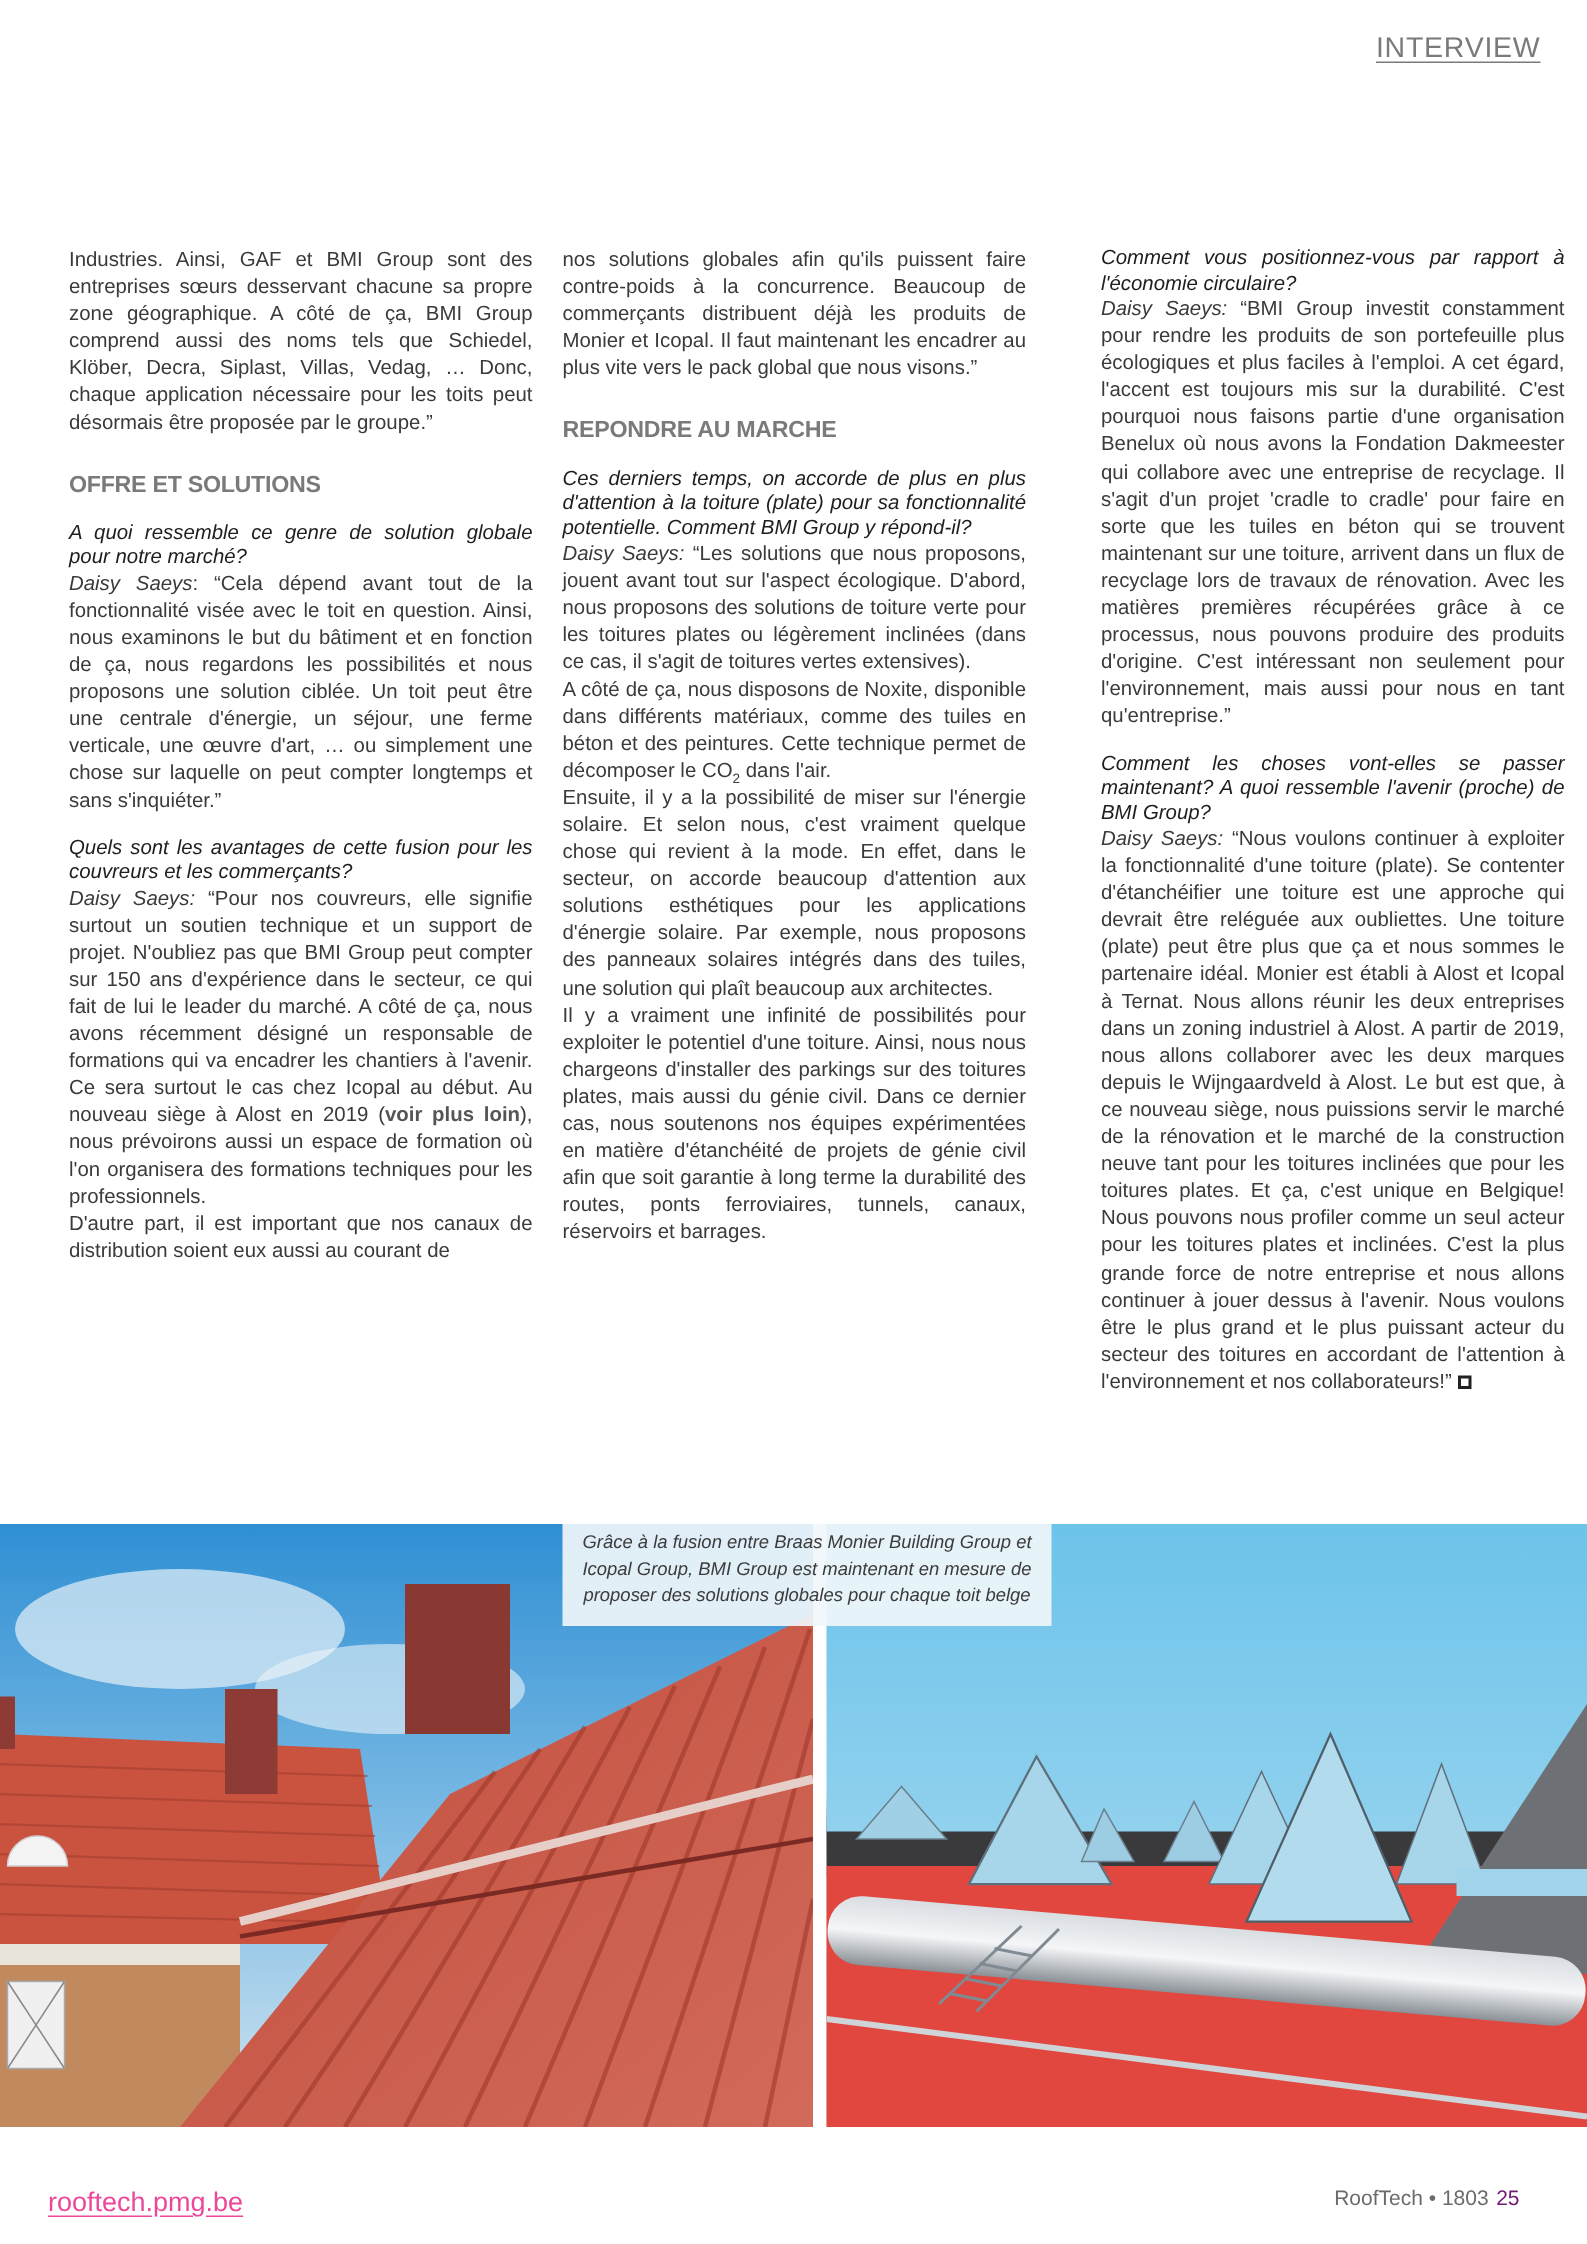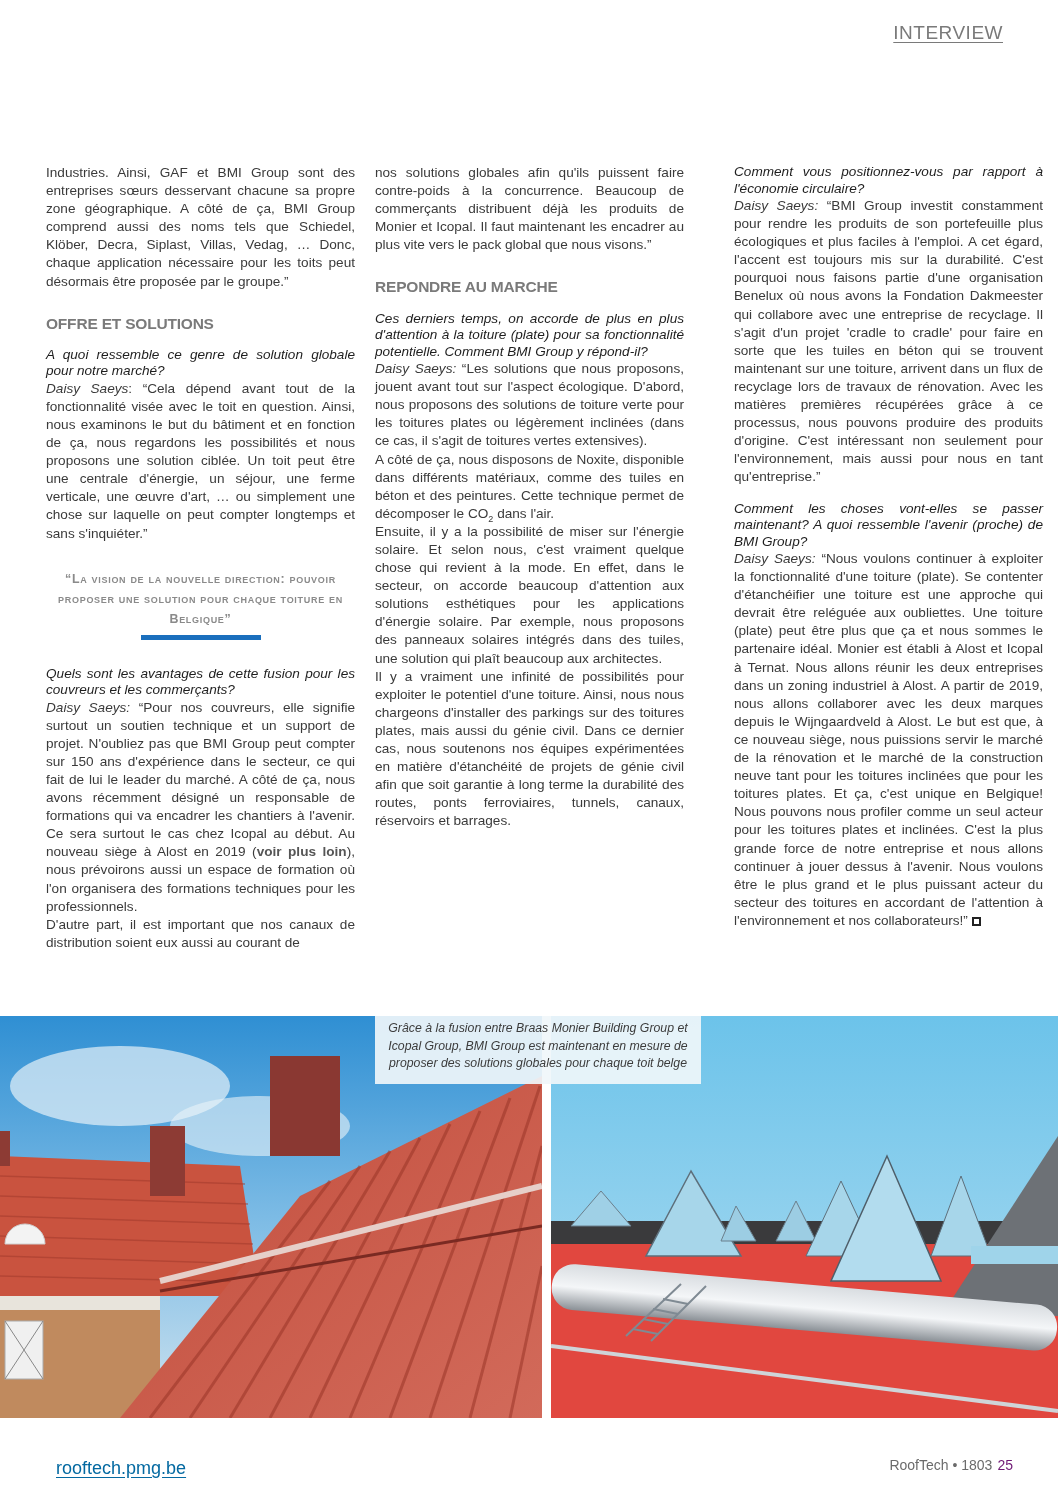--- a/index.html
+++ b/index.html
@@ -1,56 +1,52 @@
 <!DOCTYPE html>
 <html><head>
 <meta charset="utf-8">
 <style>
   html, body { margin: 0; padding: 0; background: #ffffff; }
   body { width: 1058px; height: 1496px; position: relative; overflow: hidden; font-family: "DejaVu Sans", sans-serif; color: #3d3d3d; }
-  .section-tag { position: absolute; right: 55px; top: 22px; font-size: 19px; letter-spacing: 0.5px; color: #7a7a7a; text-decoration: underline; text-underline-offset: 3px; text-decoration-thickness: 1px; font-family: "Liberation Sans", sans-serif; }
+  .section-tag { position: absolute; right: 31px; top: 22px; font-size: 19px; letter-spacing: 0.5px; color: #7a7a7a; text-decoration: underline; text-underline-offset: 3px; text-decoration-thickness: 1px; font-family: "Liberation Sans", sans-serif; }
   .col { position: absolute; top: 164px; width: 309px; font-size: 13.6px; line-height: 18.1px; text-align: justify; font-family: "Liberation Sans", sans-serif; color: #3a3a3a; }
   .col1 { left: 46px; }
   .col2 { left: 375px; }
   .col3 { left: 734px; }
   .col p { margin: 0; }
   .q { font-style: italic; color: #1e1e1e; line-height: 16.5px; margin-top: 14px !important; }
   .q:first-child { margin-top: 0 !important; }
   .spk { font-style: italic; }
   .heading { font-weight: bold; color: #7a7a7a; font-size: 15.5px; margin: 24px 0 12px 0 !important; letter-spacing: -0.2px; }
   .pullquote { margin: 26px 0 26px 0 !important; text-align: center; color: #8a8a8a; font-weight: bold; font-size: 12.4px; line-height: 20px; font-variant: small-caps; letter-spacing: 0.7px; }
   .pullquote .bar { display: block; width: 120px; height: 5px; background: #1a6fbd; margin: 6px auto 0 auto; }
   .bold { font-weight: bold; color: #555; }
   .end-icon { display: inline-block; width: 9px; height: 9px; border: 2px solid #222; margin-left: 4px; vertical-align: -1px; box-sizing: border-box; }
   sub { font-size: 9px; line-height: 0; }
 
   .photo { position: absolute; top: 1016px; height: 402px; overflow: hidden; }
   .photo-left { left: 0; width: 542px; background: linear-gradient(180deg, #3c9ad8 0%, #77b9e4 18%, #b6d8ee 30%, #c8543f 38%, #b84534 60%, #a63b2e 100%); }
   .photo-right { left: 551px; width: 507px; background: linear-gradient(180deg, #6bbfe6 0%, #94d0ee 30%, #a9d8ee 44%, #3b3b3b 52%, #e24a42 60%, #e0453d 100%); }
   .caption { position: absolute; left: 375px; top: 1016px; width: 326px; height: 68px; background: rgba(240,246,250,0.92); font-family: "Liberation Sans", sans-serif; font-style: italic; font-size: 12.3px; line-height: 17.5px; color: #3c3c3c; text-align: center; padding-top: 4px; box-sizing: border-box; z-index: 5; }
 
-  .footer-url { position: absolute; left: 56px; top: 1458px; font-family: "Liberation Sans", sans-serif; font-size: 18px; color: #0369a1; text-decoration: underline; text-underline-offset: 3px; }
+  .footer-url { position: absolute; left: 32px; top: 1458px; font-family: "Liberation Sans", sans-serif; font-size: 18px; color: #ec4899; text-decoration: underline; text-underline-offset: 3px; }
   .footer-right { position: absolute; right: 45px; top: 1457px; font-family: "Liberation Sans", sans-serif; color: #6b6b6b; display: flex; align-items: baseline; gap: 5px; }
   .footer-mag { font-size: 14px; }
   .footer-page { font-size: 14px; color: #701a75; }
 </style>
 </head>
 <body>
 
 <div class="section-tag">INTERVIEW</div>
 
 <div class="col col1">
   <p>Industries. Ainsi, GAF et BMI Group sont des entreprises sœurs desservant chacune sa propre zone géographique. A côté de ça, BMI Group comprend aussi des noms tels que Schiedel, Klöber, Decra, Siplast, Villas, Vedag, … Donc, chaque application nécessaire pour les toits peut désormais être proposée par le groupe.”</p>
   <p class="heading">OFFRE ET SOLUTIONS</p>
   <p class="q">A quoi ressemble ce genre de solution globale pour notre marché?</p>
   <p><span class="spk">Daisy Saeys</span><span>: “Cela dépend avant tout de la fonctionnalité visée avec le toit en question. Ainsi, nous examinons le but du bâtiment et en fonction de ça, nous regardons les possibilités et nous proposons une solution ciblée. Un toit peut être une centrale d'énergie, un séjour, une ferme verticale, une œuvre d'art, … ou simplement une chose sur laquelle on peut compter longtemps et sans s'inquiéter.”</span></p>
-  <div class="pullquote">
-    <span>“La vision de la nouvelle direction: pouvoir proposer une solution pour chaque toiture en Belgique”</span>
-    <span class="bar"></span>
-  </div>
   <p class="q">Quels sont les avantages de cette fusion pour les couvreurs et les commerçants?</p>
   <p><span class="spk">Daisy Saeys:</span><span> “Pour nos couvreurs, elle signifie surtout un soutien technique et un support de projet. N'oubliez pas que BMI Group peut compter sur 150 ans d'expérience dans le secteur, ce qui fait de lui le leader du marché. A côté de ça, nous avons récemment désigné un responsable de formations qui va encadrer les chantiers à l'avenir. Ce sera surtout le cas chez Icopal au début. Au nouveau siège à Alost en 2019 (</span><span class="bold">voir plus loin</span><span>), nous prévoirons aussi un espace de formation où l'on organisera des formations techniques pour les professionnels.</span></p>
   <p>D'autre part, il est important que nos canaux de distribution soient eux aussi au courant de</p>
 </div>
 
 <div class="col col2">
   <p>nos solutions globales afin qu'ils puissent faire contre-poids à la concurrence. Beaucoup de commerçants distribuent déjà les produits de Monier et Icopal. Il faut maintenant les encadrer au plus vite vers le pack global que nous visons.”</p>
   <p class="heading">REPONDRE AU MARCHE</p>
   <p class="q">Ces derniers temps, on accorde de plus en plus d'attention à la toiture (plate) pour sa fonctionnalité potentielle. Comment BMI Group y répond-il?</p>
   <p><span class="spk">Daisy Saeys:</span><span> “Les solutions que nous proposons, jouent avant tout sur l'aspect écologique. D'abord, nous proposons des solutions de toiture verte pour les toitures plates ou légèrement inclinées (dans ce cas, il s'agit de toitures vertes extensives).</span></p>

